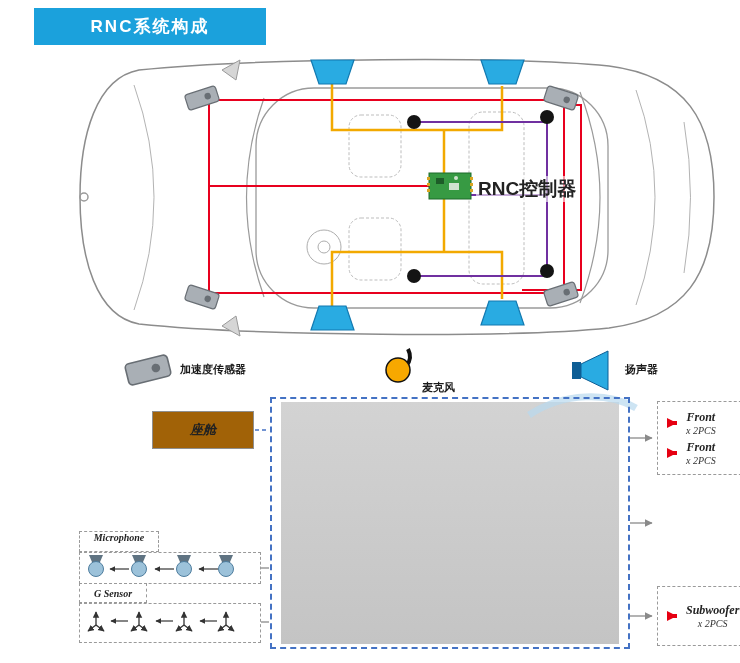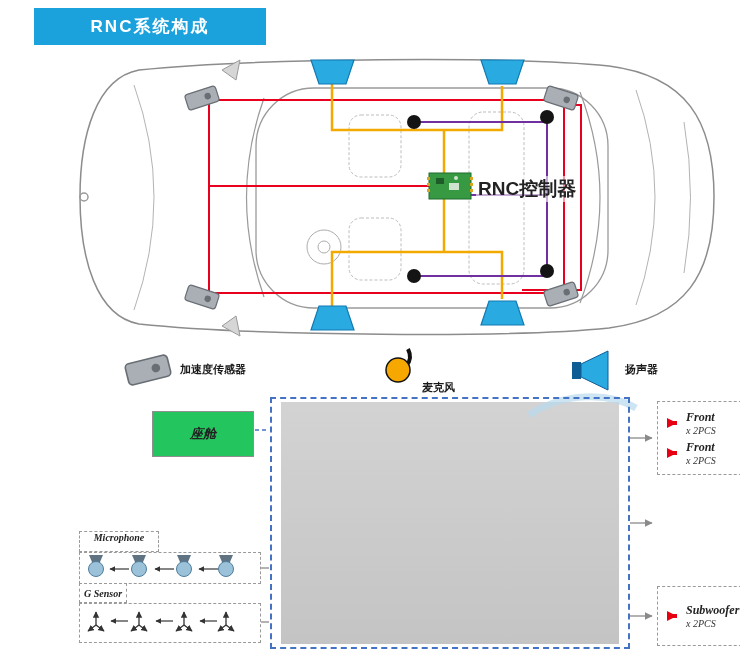--- a/index.html
+++ b/index.html
@@ -26,45 +26,45 @@
   .legend-label { position: absolute; font-size: 11px; font-weight: 600; color: #1a1a1a; z-index: 3; }
   .gray-box {
     left: 257px; top: 402px; width: 338px; height: 242px;
     background: linear-gradient(#d3d3d3, #c4c4c4); z-index: 1;
   }
   .frame {
     left: 246px; top: 397px; width: 360px; height: 252px;
     border: 2px dashed #4472c4; z-index: 3; pointer-events: none;
   }
   .cabin-box {
-    left: 128px; top: 411px; width: 102px; height: 46px;
-    border: 1px solid #8f8f8f; background: #22c55e; z-index: 3;
+    left: 128px; top: 411px; width: 102px; height: 38px;
+    border: 1px solid #8f8f8f; background: #a16207; z-index: 3;
     display: flex; align-items: center; justify-content: center;
     font: italic 700 13px "Liberation Serif", serif; color: #222; text-align: center;
   }
   .dash-box { position: absolute; border: 1px dashed #9a9a9a; background: #fff; z-index: 1; }
   .mic-label-box { left: 55px; top: 531px; width: 80px; height: 21px;
     display:flex; justify-content:center;
     font: italic 700 10px "Liberation Serif", serif; color:#222; z-index:3; }
   .mic-icons-box { left: 55px; top: 552px; width: 182px; height: 32px; }
-  .gs-label-box { left: 55px; top: 583px; width: 48px; height: 20px;
+  .gs-label-box { left: 55px; top: 583px; width: 68px; height: 20px;
     display:flex; align-items:center; justify-content:center;
     font: italic 700 10px "Liberation Serif", serif; color:#222; z-index:3; }
   .gs-icons-box { left: 55px; top: 603px; width: 182px; height: 40px; }
   .out-box {
     position: absolute; left: 633px; width: 90px;
     border: 1px dashed #9a9a9a; background: #fff; z-index: 3;
     display: flex; flex-direction: column; justify-content: space-evenly;
     padding: 3px 6px;
   }
   .out-box-a { top: 401px; height: 74px; }
   .out-box-b { top: 489px; height: 68px; }
   .out-box-c { top: 586px; height: 60px; }
   .out-row { display: flex; align-items: center; gap: 6px; }
-  .out-text { display: flex; flex-direction: column; line-height: 1.15; }
+  .out-text { display: flex; flex-direction: column; line-height: 1.15; text-align: center; }
   .out-name { font: italic 700 12px "Liberation Serif", serif; color: #222; }
   .out-qty { font: italic 400 10px "Liberation Serif", serif; color: #333; }
   .spk-ico { flex: 0 0 auto; }
 </style>
 </head>
 <body>
 
 <div class="page">
 
   <div class="abs banner">

